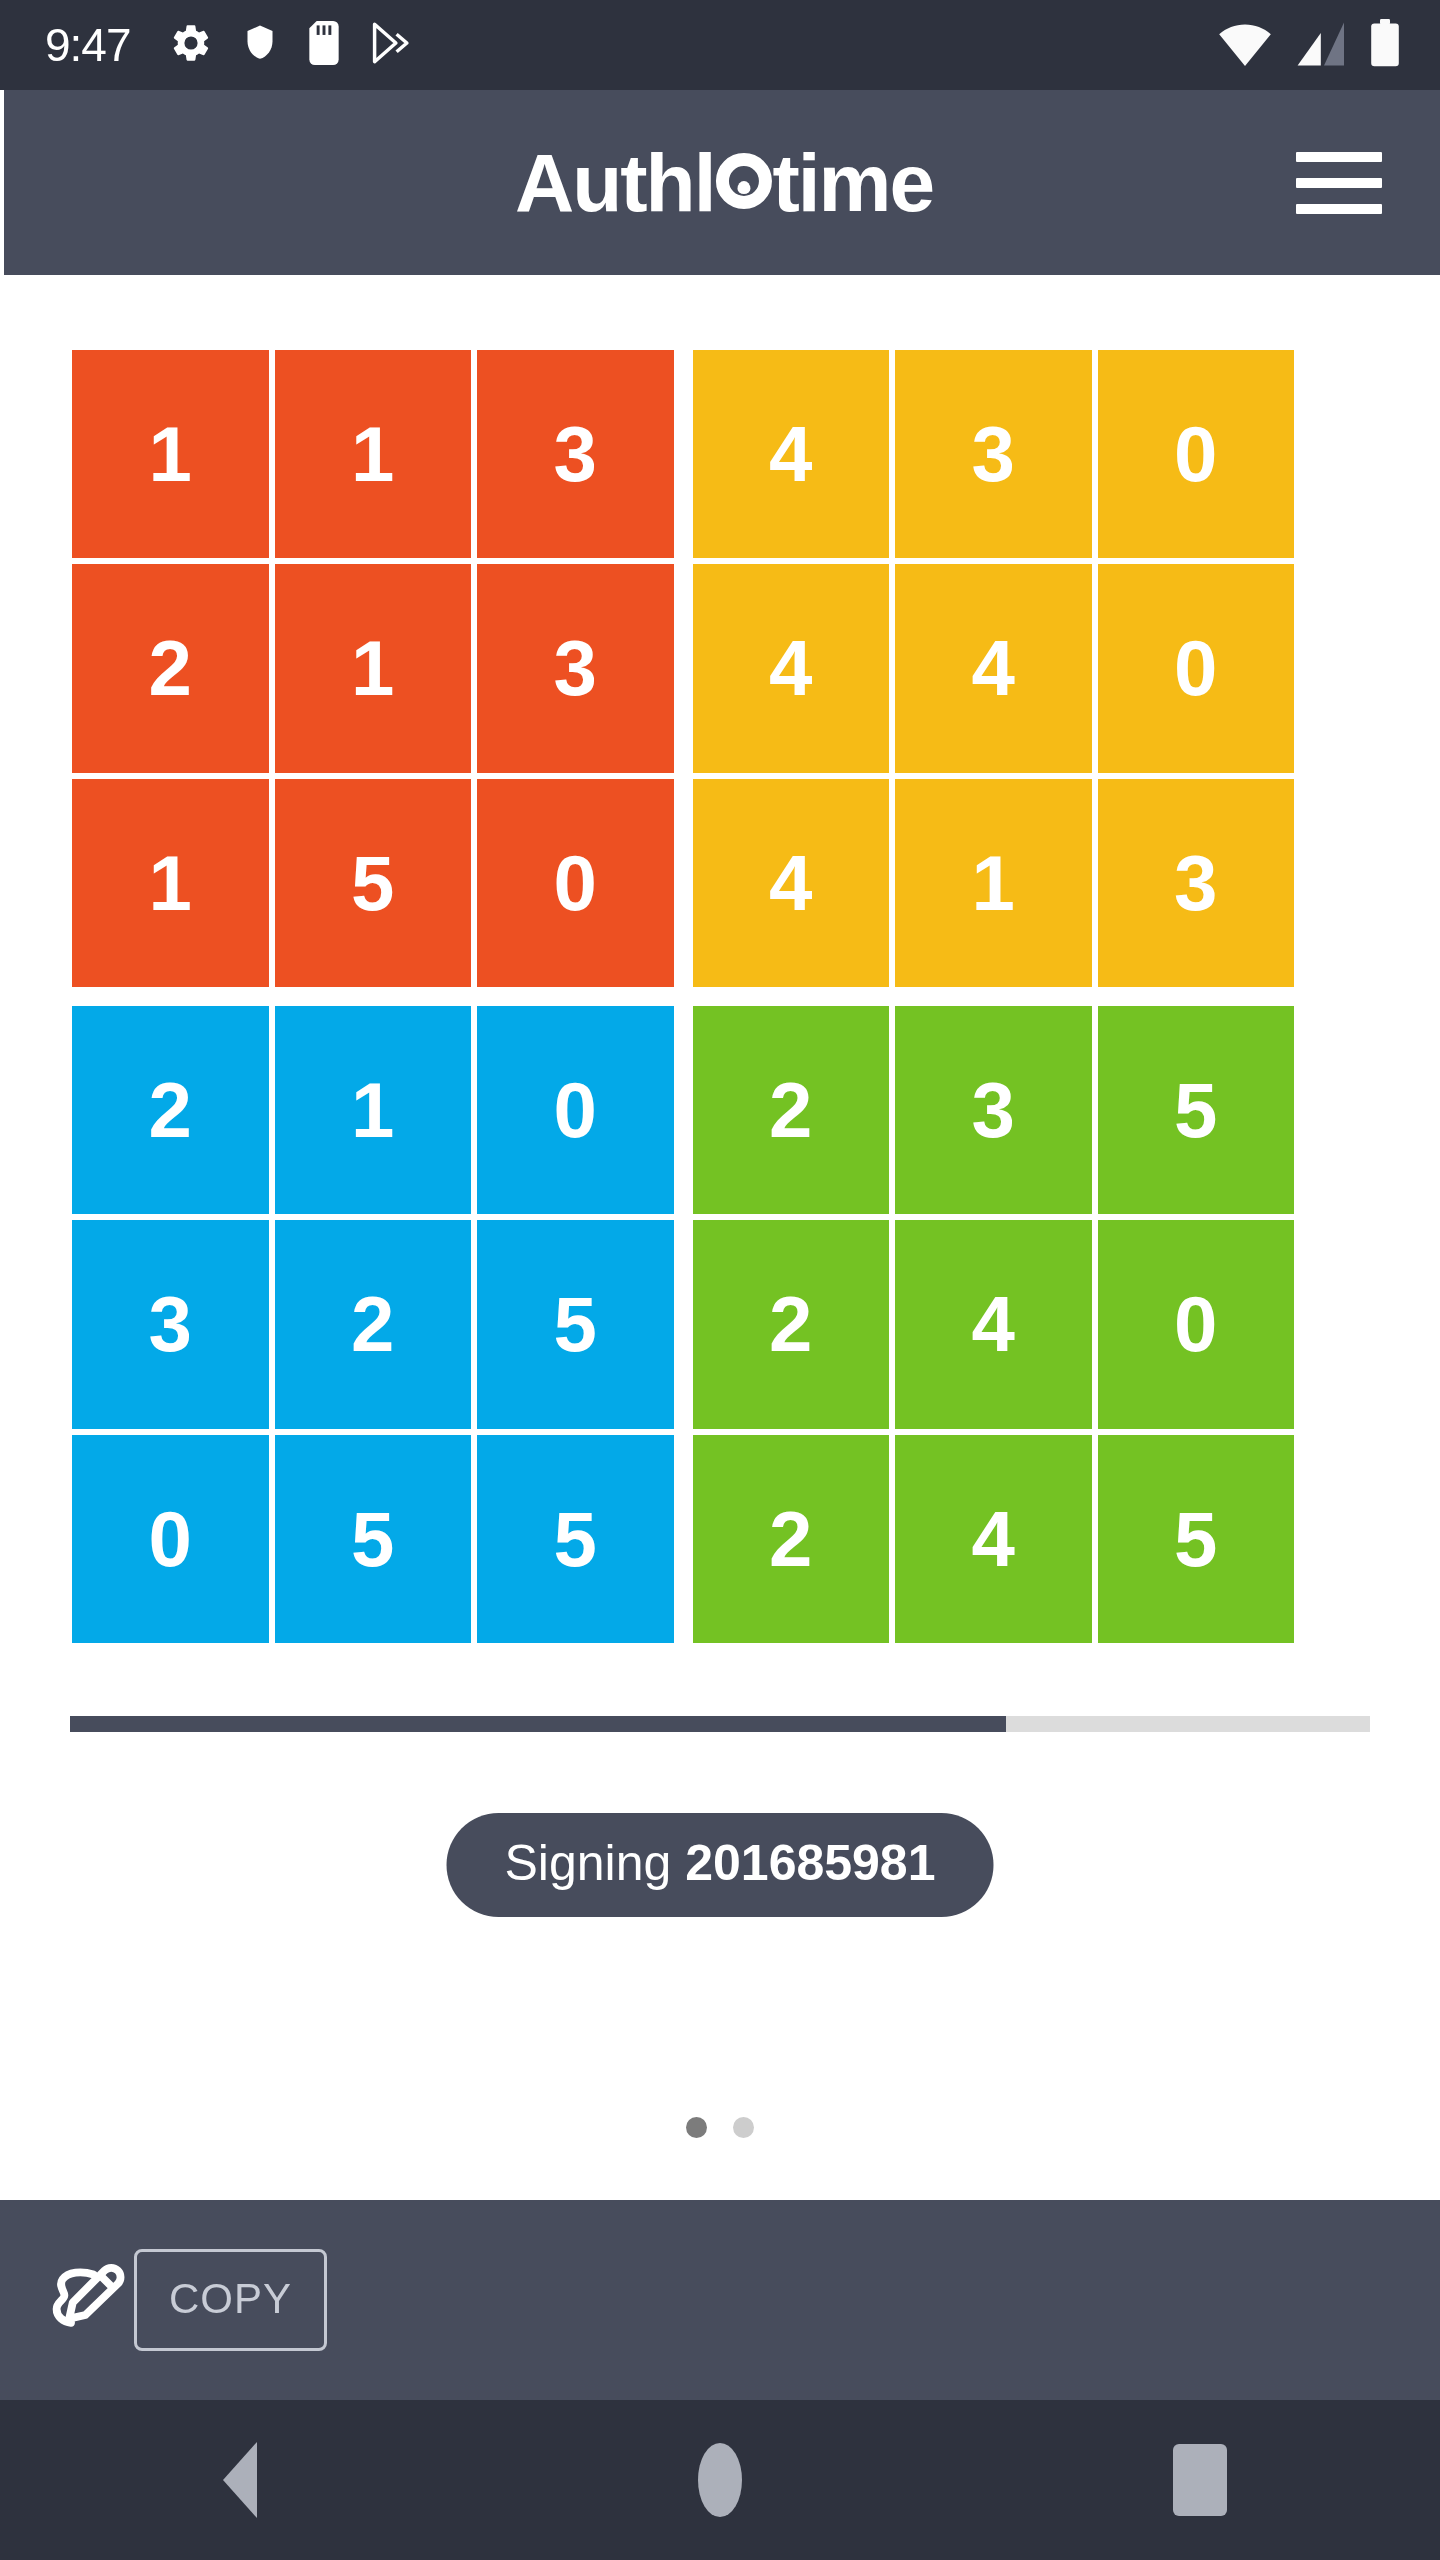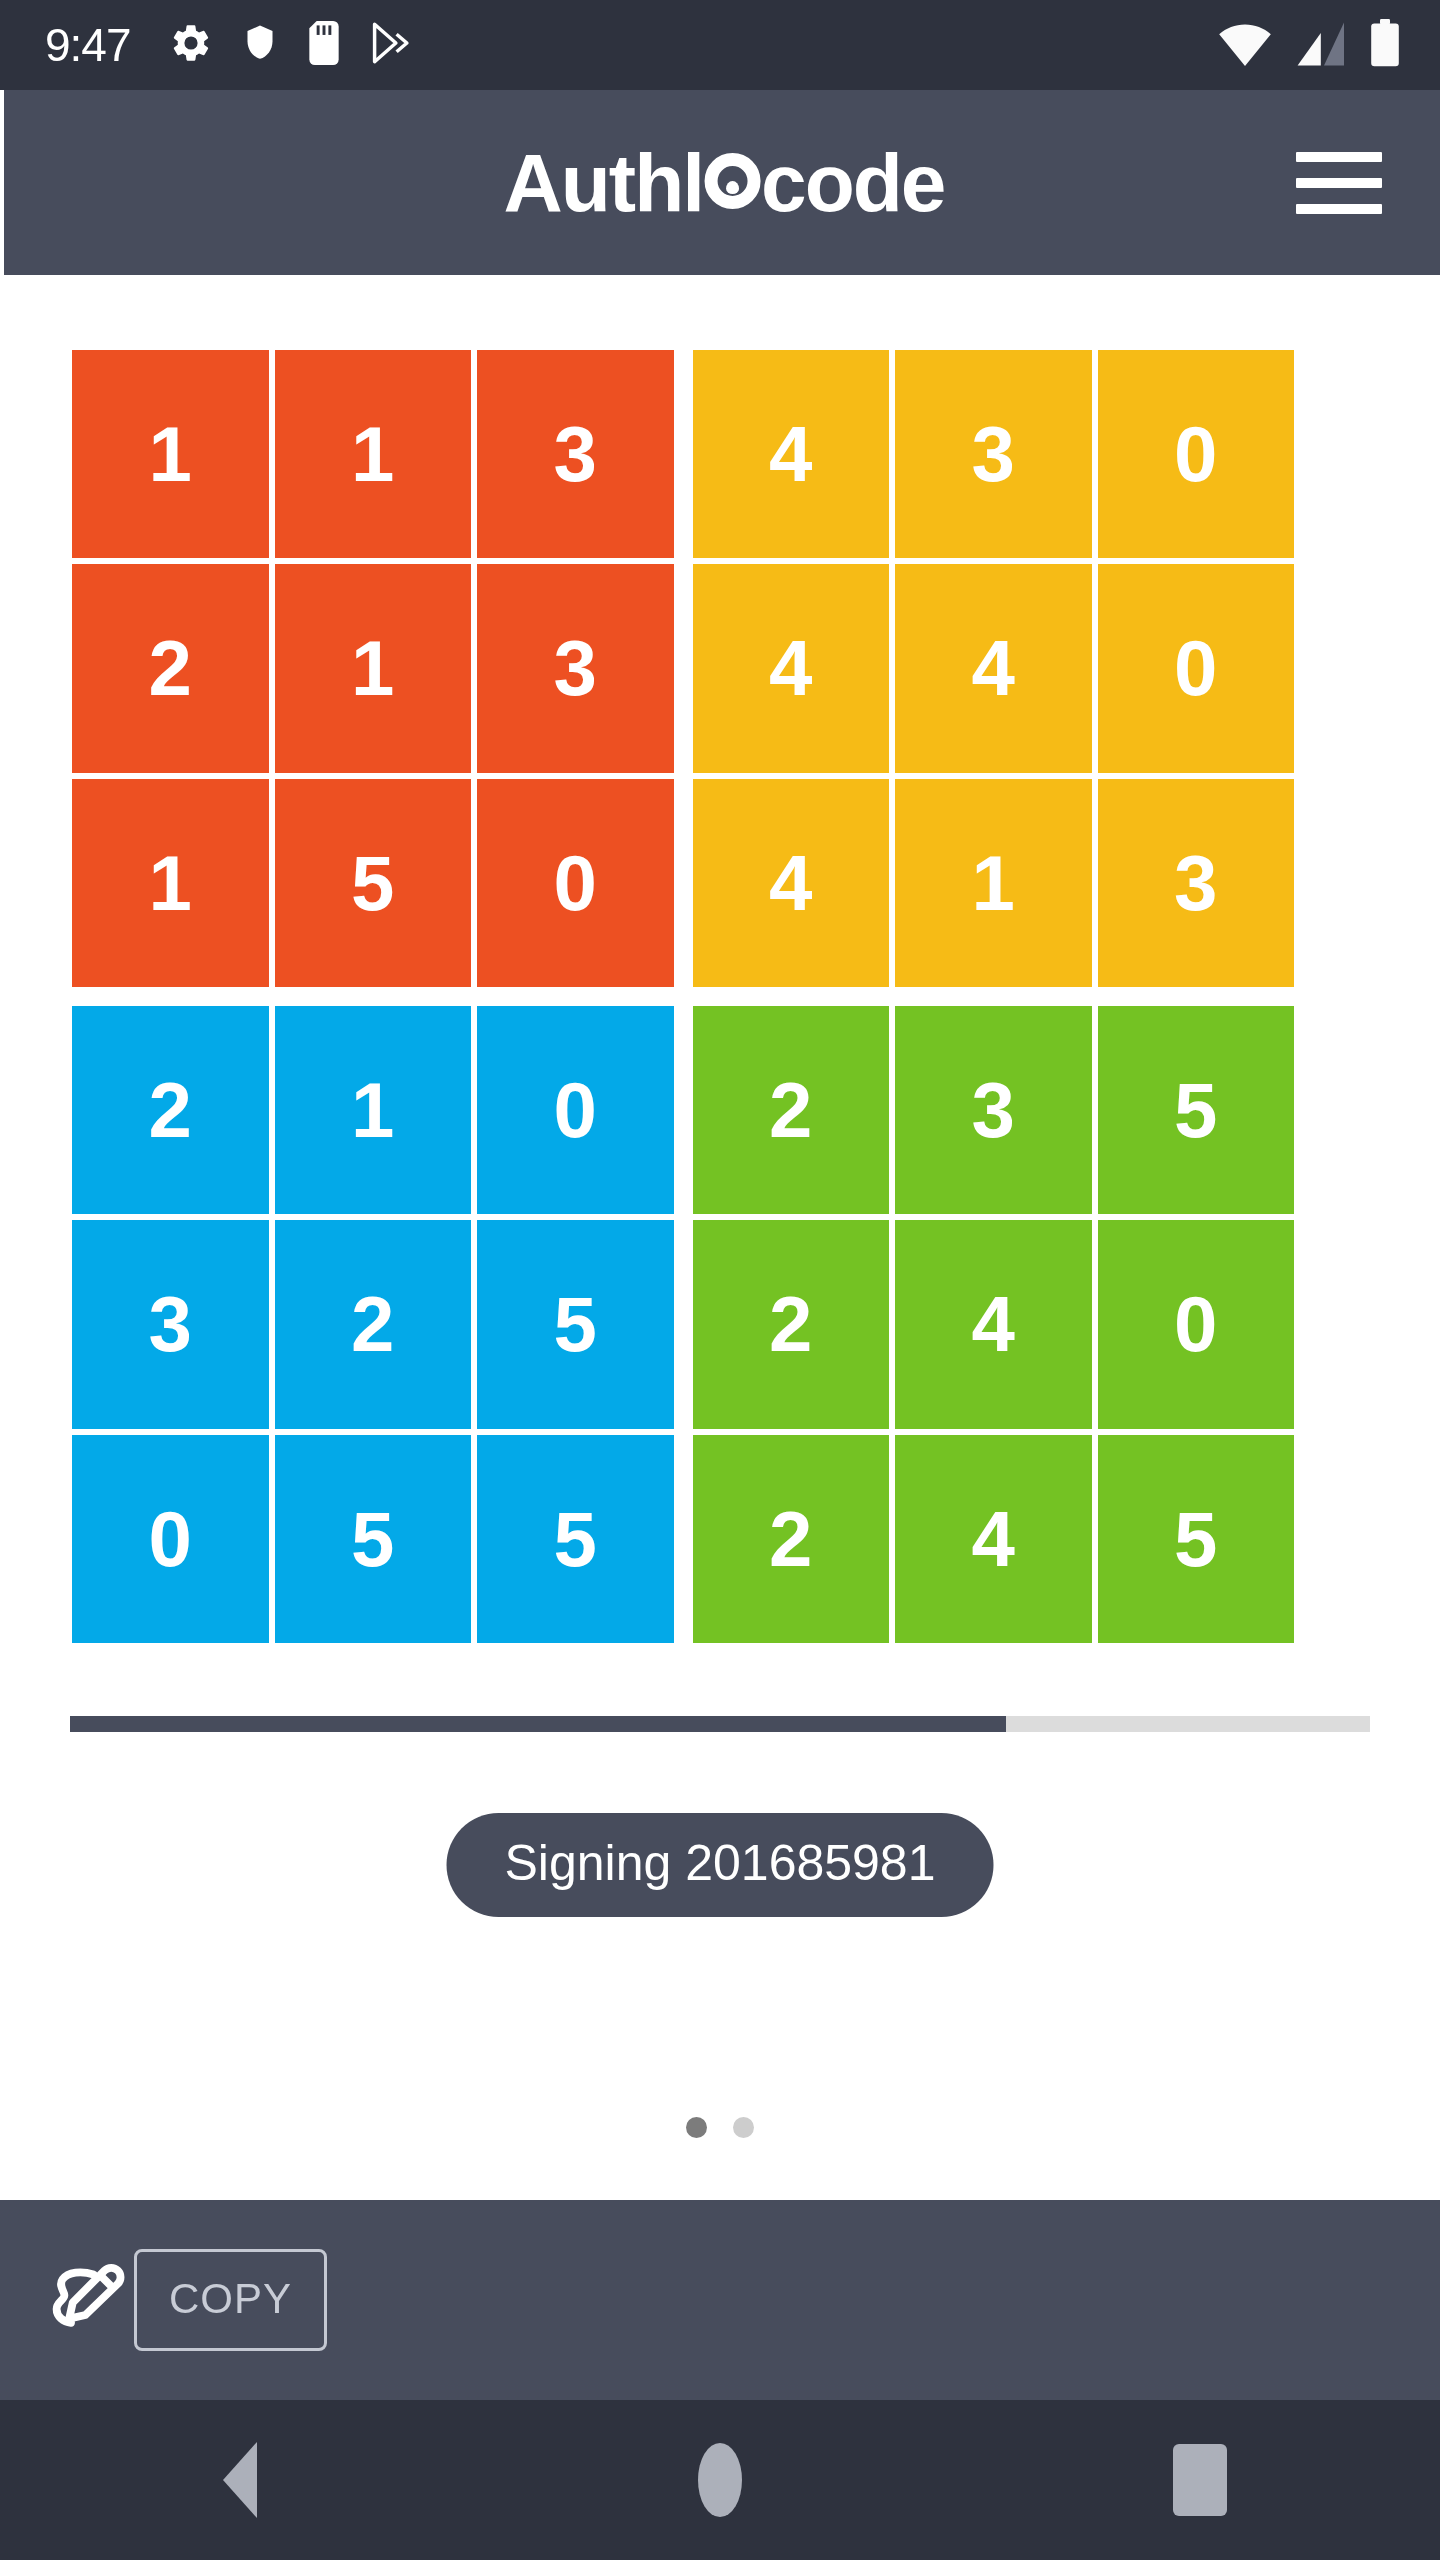--- a/index.html
+++ b/index.html
@@ -93,21 +93,21 @@
   
   .pill {
     position:absolute; left:50%; top:1813px; transform:translateX(-50%);
     background:#474c5c; color:#ffffff;
     border-radius:60px;
     padding:25px 58px 29px 58px;
     font-size:50px; line-height:1;
     white-space:nowrap;
   }
   .pill b { font-weight:normal; }
-  .pill span.num { font-weight:400;text-align:right; }
+  .pill span.num { font-weight:700;text-align:right; }
 
   
   .dots {
     position:absolute; left:50%; top:2117px; transform:translateX(-50%);
     display:flex; gap:26px; align-items:center;
   }
   .dot { width:21px; height:21px; border-radius:50%; }
   .dot.active { background:#7c7c7c; }
   .dot.inactive { background:#cdcdcd; }
 
@@ -213,21 +213,21 @@
       </span>
     </div>
   </div>
 
   <div class="appbar">
     <div class="logo-wrap">
       <div class="logo-text">
         <span>Auth</span>
           <span>l</span>
           <span class="logo-o"></span>
-          <span>code</span>
+          <span>time</span>
       </div>
     </div>
     <div class="hamburger">
       <span></span>
       <span></span>
       <span></span>
     </div>
   </div>
 
   <div class="grid-area" id="grid-area">

